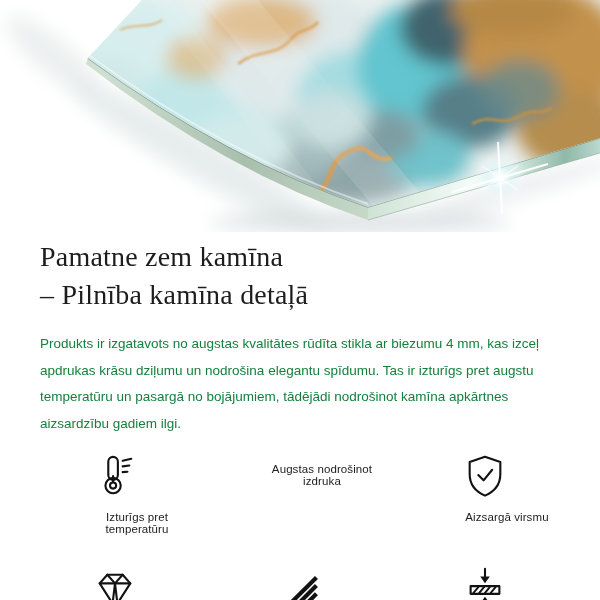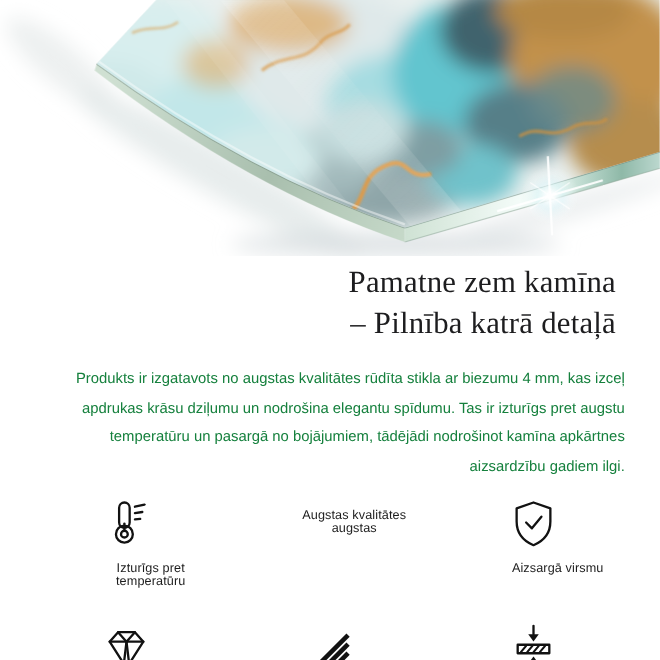--- a/index.html
+++ b/index.html
@@ -1,21 +1,21 @@
 <!DOCTYPE html>
 <html><head>
 <meta charset="utf-8">
 <style>
   html,body{margin:0;padding:0;}
   body{
     width:600px;height:600px;overflow:hidden;background:#ffffff;
     font-family:"Liberation Sans",sans-serif;color:#1d1d1f;
   }
   .hero{display:block;width:600px;height:232px;}
-  .content{padding:0 40px;text-align:right;}
+  .content{padding:0 40px;}
   .page-title{
     font-family:"Liberation Serif",serif;
     font-weight:400;font-size:28px;line-height:38px;
     color:#1d1d1f;margin:6px 0 0 0;letter-spacing:.2px;
   }
   .description{
     margin-top:17px;width:528px;
     font-size:13.5px;line-height:26.5px;color:#15803d;
   }
   .features{
@@ -128,21 +128,21 @@
     <path d="M498,142 L502,214" stroke="#ffffff" stroke-width="2" opacity=".9"></path>
     <path d="M482,166 L518,190" stroke="#ffffff" stroke-width="1.2" opacity=".7"></path>
     <path d="M482,190 L518,166" stroke="#ffffff" stroke-width="1.2" opacity=".7"></path>
     <circle cx="500" cy="178" r="5" fill="#ffffff" filter="url(#blur3)"></circle>
   </g>
 </svg>
 
 <div class="content">
   <h1 class="page-title">
     <span>Pamatne zem kamīna</span><br>
-    <span>– Pilnība katrā detaļā</span>
+    <span>– Pilnība kamīna detaļā</span>
   </h1>
   <p class="description">Produkts ir izgatavots no augstas kvalitātes rūdīta stikla ar biezumu 4 mm, kas izceļ apdrukas krāsu dziļumu un nodrošina elegantu spīdumu. Tas ir izturīgs pret augstu temperatūru un pasargā no bojājumiem, tādējādi nodrošinot kamīna apkārtnes aizsardzību gadiem ilgi.</p>
 </div>
 
 <div class="features">
 
   <div class="feature">
     <div class="icon-box">
       <svg class="ficon" width="46" height="46" viewBox="0 0 48 48">
         <rect x="17" y="4" width="10" height="24" rx="5"></rect>
@@ -151,21 +151,21 @@
         <line x1="22" y1="24" x2="22" y2="30"></line>
         <line x1="32" y1="8" x2="41" y2="6"></line>
         <line x1="32" y1="14" x2="39" y2="13"></line>
         <line x1="32" y1="20" x2="37" y2="19.5"></line>
       </svg>
     </div>
     <div class="label">Izturīgs pret temperatūru</div>
   </div>
 
   <div class="feature">
-    <div class="label">Augstas kvalitātes augstas</div>
+    <div class="label">Augstas nodrošinot izdruka</div>
   </div>
 
   <div class="feature">
     <div class="icon-box">
       <svg class="ficon" width="46" height="46" viewBox="0 0 48 48">
         <path d="M24,4 L40,9.5 V22 C40,33 33.5,40.5 24,44.5 C14.5,40.5 8,33 8,22 V9.5 Z"></path>
         <path d="M17,23 L22.5,28.5 L31.5,17.5"></path>
       </svg>
     </div>
     <div class="label">Aizsargā virsmu</div>

